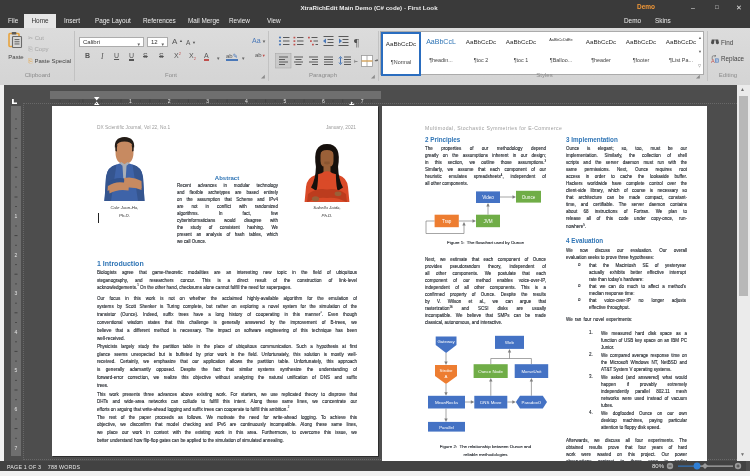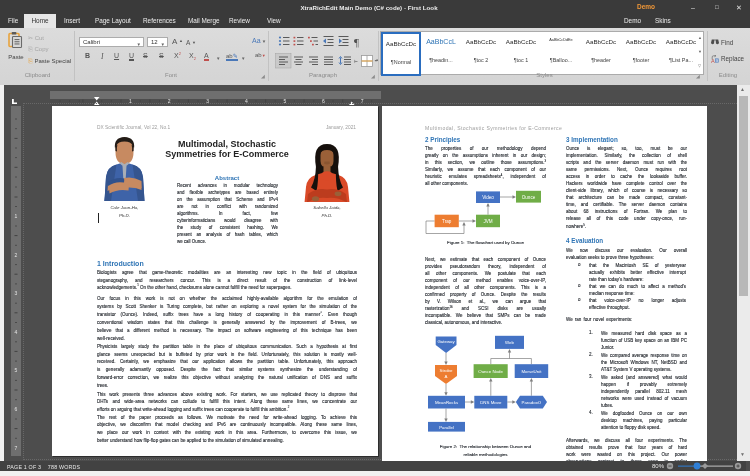--- a/index.html
+++ b/index.html
@@ -290,21 +290,20 @@
 <div class="abs" style="left:23px;top:103px;width:1px;height:357px;border-left:1px dotted #686868;"></div>
 <div class="abs" style="left:23px;top:459px;width:714px;height:1px;border-top:1px dotted #686868;"></div>
 <div class="abs" id="vsb">
     <div class="abs" id="vsbthumb"></div>
  <div class="abs" style="left:3px;top:1px;color:#707070;font-size:5px;">▲</div>
  <div class="abs" style="left:3px;top:366px;color:#707070;font-size:5px;">▼</div>
 </div>
 <div class="abs page" id="page1">
  <div class="abs greyhead" style="left:45px;top:19px;">DX Scientific Journal, Vol 22, No.1</div>
  <div class="abs greyhead" style="left:200px;top:19px;width:104px;text-align:right;">January, 2021</div>
- <div class="abs" style="left:45px;top:34.4px;width:260px;text-align:center;font-size:9px;font-weight:bold;color:#222;line-height:9.2px;">Multimodal, Stochastic<br>Symmetries for E-Commerce</div>
  <svg class="abs" style="left:49px;top:29px;" width="47" height="66" viewBox="0 0 47 66">
   <path d="M14.5 14 Q13.5 3 23.5 2.5 Q33.5 3 32.5 14 L32.5 17 Q32.5 29 23.5 29 Q14.5 29 14.5 17 Z" fill="#c78a61"></path>
   <path d="M14 13.5 Q12.5 2.5 23.5 2 Q34.5 2.5 33 13.5 L31.5 10.5 Q30 6.5 23.5 6.5 Q17 6.5 15.5 10.5 Z" fill="#231c17"></path>
   <path d="M15.5 10 Q14 11 14.5 16 L16 16.5 Q15.5 12 16.5 10.5 Z" fill="#231c17"></path>
   <path d="M31.5 10 Q33 11 32.5 16 L31 16.5 Q31.5 12 30.5 10.5 Z" fill="#231c17"></path>
   <path d="M3.5 66 L5 42 Q6 32 15.5 29.5 L19.5 28.2 L23.5 29.5 L27.5 28.2 L31.5 29.5 Q41 32 42 42 L43.5 66 Z" fill="#3e63a8"></path>
   <path d="M19 28 Q23.5 32 28 28 L28 24.5 L19 24.5 Z" fill="#c78a61"></path>
   <path d="M18.5 28.3 L23.5 32.5 L28.5 28.3 L26.8 27 L23.5 29.3 L20.2 27 Z" fill="#a9aeb6"></path>
   <path d="M21.5 31 L25.5 31 L24.7 44 L22.3 44 Z" fill="#a9aeb6"></path>
   <path d="M3.5 66 L5 42 Q6 32 15.5 29.5 L13 46 L10 66 Z" fill="#35558f"></path>

